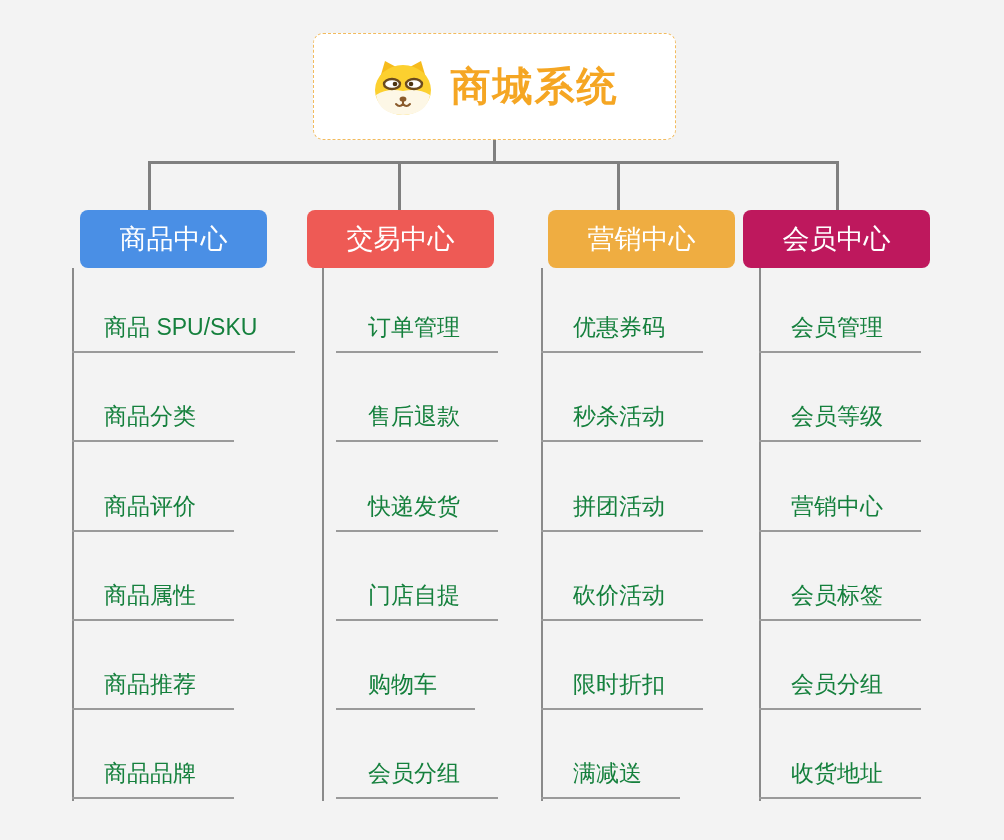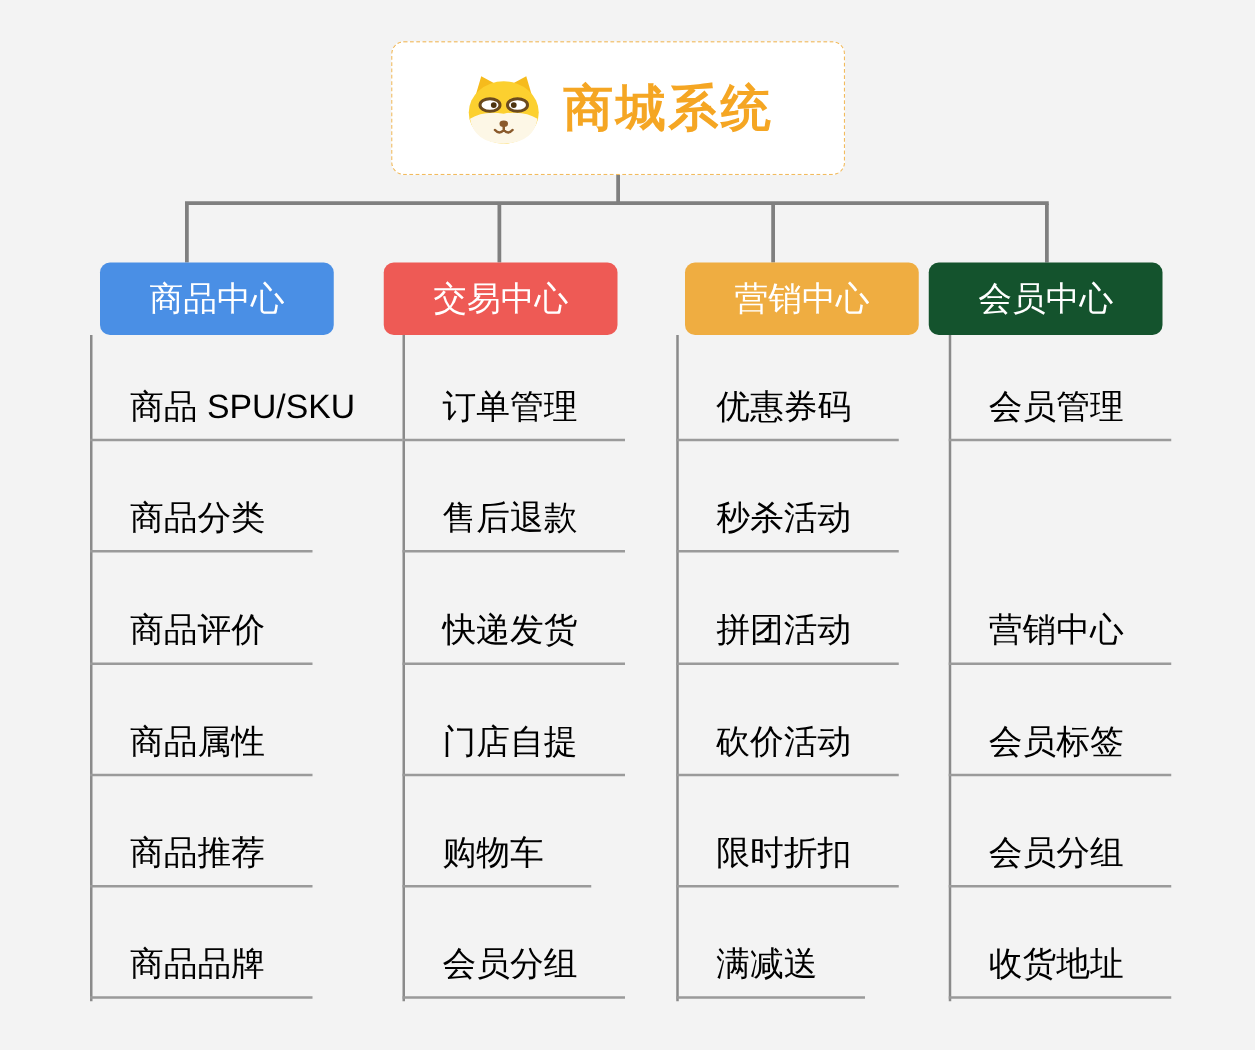--- a/index.html
+++ b/index.html
@@ -56,24 +56,24 @@
   .trunk.c1 { left:322px; }
   .trunk.c2 { left:541px; }
   .trunk.c3 { left:759px; }
 
   
   .leaf {
     position:absolute; box-sizing:border-box; height:48px;
     display:flex; align-items:flex-end;
     padding:0 38px 8px 32px;
     border-bottom:2px solid #9a9a9a;
-    font-size:27px; color:#000000; white-space:nowrap; cursor:default;
+    font-size:23px; color:#15803d; white-space:nowrap; cursor:default;
   }
   .leaf.c0 { left:72px;  }
-  .leaf.c1 { left:322px; }
+  .leaf.c1 { left:336px; }
   .leaf.c2 { left:541px; }
   .leaf.c3 { left:759px; }
   .leaf.r0 { top:305px; }
   .leaf.r1 { top:394px; }
   .leaf.r2 { top:484px;text-align:center; }
   .leaf.r3 { top:573px; }
   .leaf.r4 { top:662px; }
   .leaf.r5 { top:751px; }
 </style>
 </head>
@@ -105,21 +105,21 @@
   <div class="conn root-trunk"></div>
   <div class="conn hbar"></div>
   <div class="conn drop d0"></div>
   <div class="conn drop d1"></div>
   <div class="conn drop d2"></div>
   <div class="conn drop d3"></div>
 
   <div class="branch b0" style="background-color: rgb(74, 143, 229); margin-left: 24px;">商品中心</div>
   <div class="branch b1" style="background-color: rgb(238, 90, 85);">交易中心</div>
   <div class="branch b2" style="background-color: rgb(239, 173, 65);">营销中心</div>
-  <div class="branch b3" style="background-color: #14532d;">会员中心</div>
+  <div class="branch b3" style="background-color: #be185d;">会员中心</div>
 
   <div class="trunk c0"></div>
   <div class="trunk c1"></div>
   <div class="trunk c2"></div>
   <div class="trunk c3"></div>
 
   <div class="leaf c0 r0">商品 SPU/SKU</div>
   <div class="leaf c0 r1">商品分类</div>
   <div class="leaf c0 r2">商品评价</div>
   <div class="leaf c0 r3">商品属性</div>
@@ -134,18 +134,19 @@
   <div class="leaf c1 r5">会员分组</div>
 
   <div class="leaf c2 r0">优惠券码</div>
   <div class="leaf c2 r1">秒杀活动</div>
   <div class="leaf c2 r2">拼团活动</div>
   <div class="leaf c2 r3">砍价活动</div>
   <div class="leaf c2 r4">限时折扣</div>
   <div class="leaf c2 r5">满减送</div>
 
   <div class="leaf c3 r0">会员管理</div>
+  <div class="leaf c3 r1">会员等级</div>
   <div class="leaf c3 r2">营销中心</div>
   <div class="leaf c3 r3">会员标签</div>
   <div class="leaf c3 r4">会员分组</div>
   <div class="leaf c3 r5">收货地址</div>
 
 </div>
 
 </body></html>

